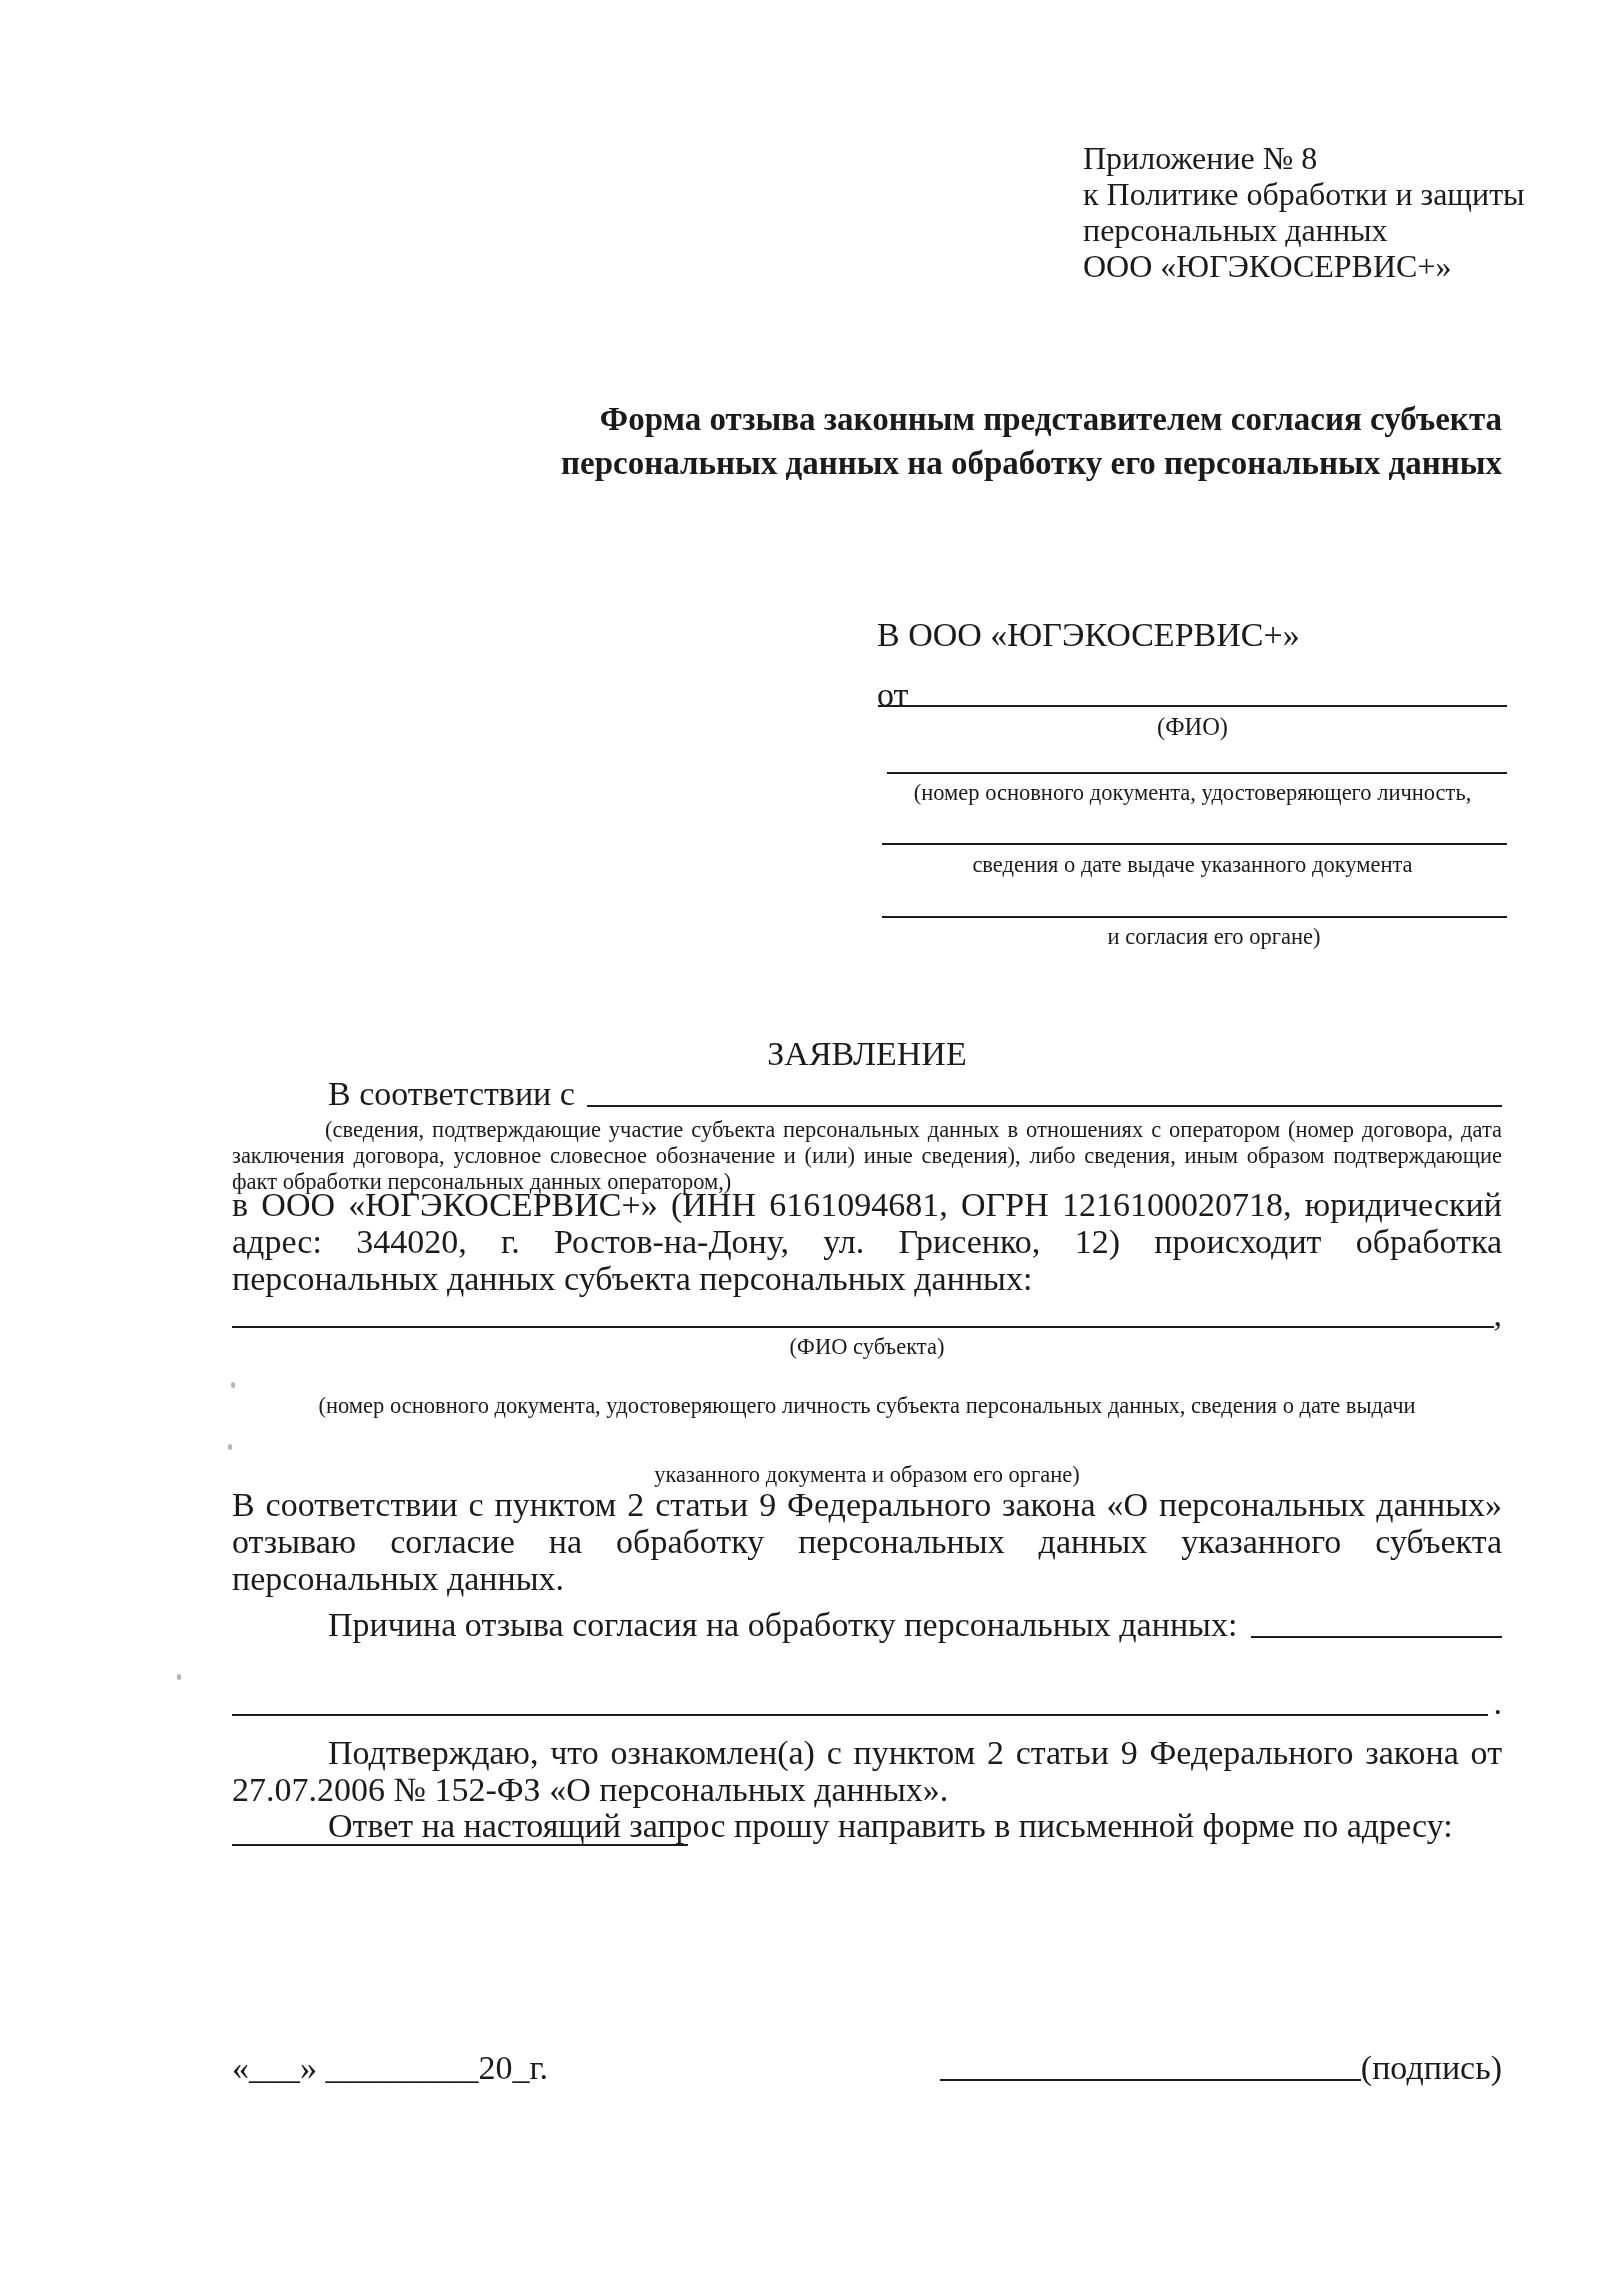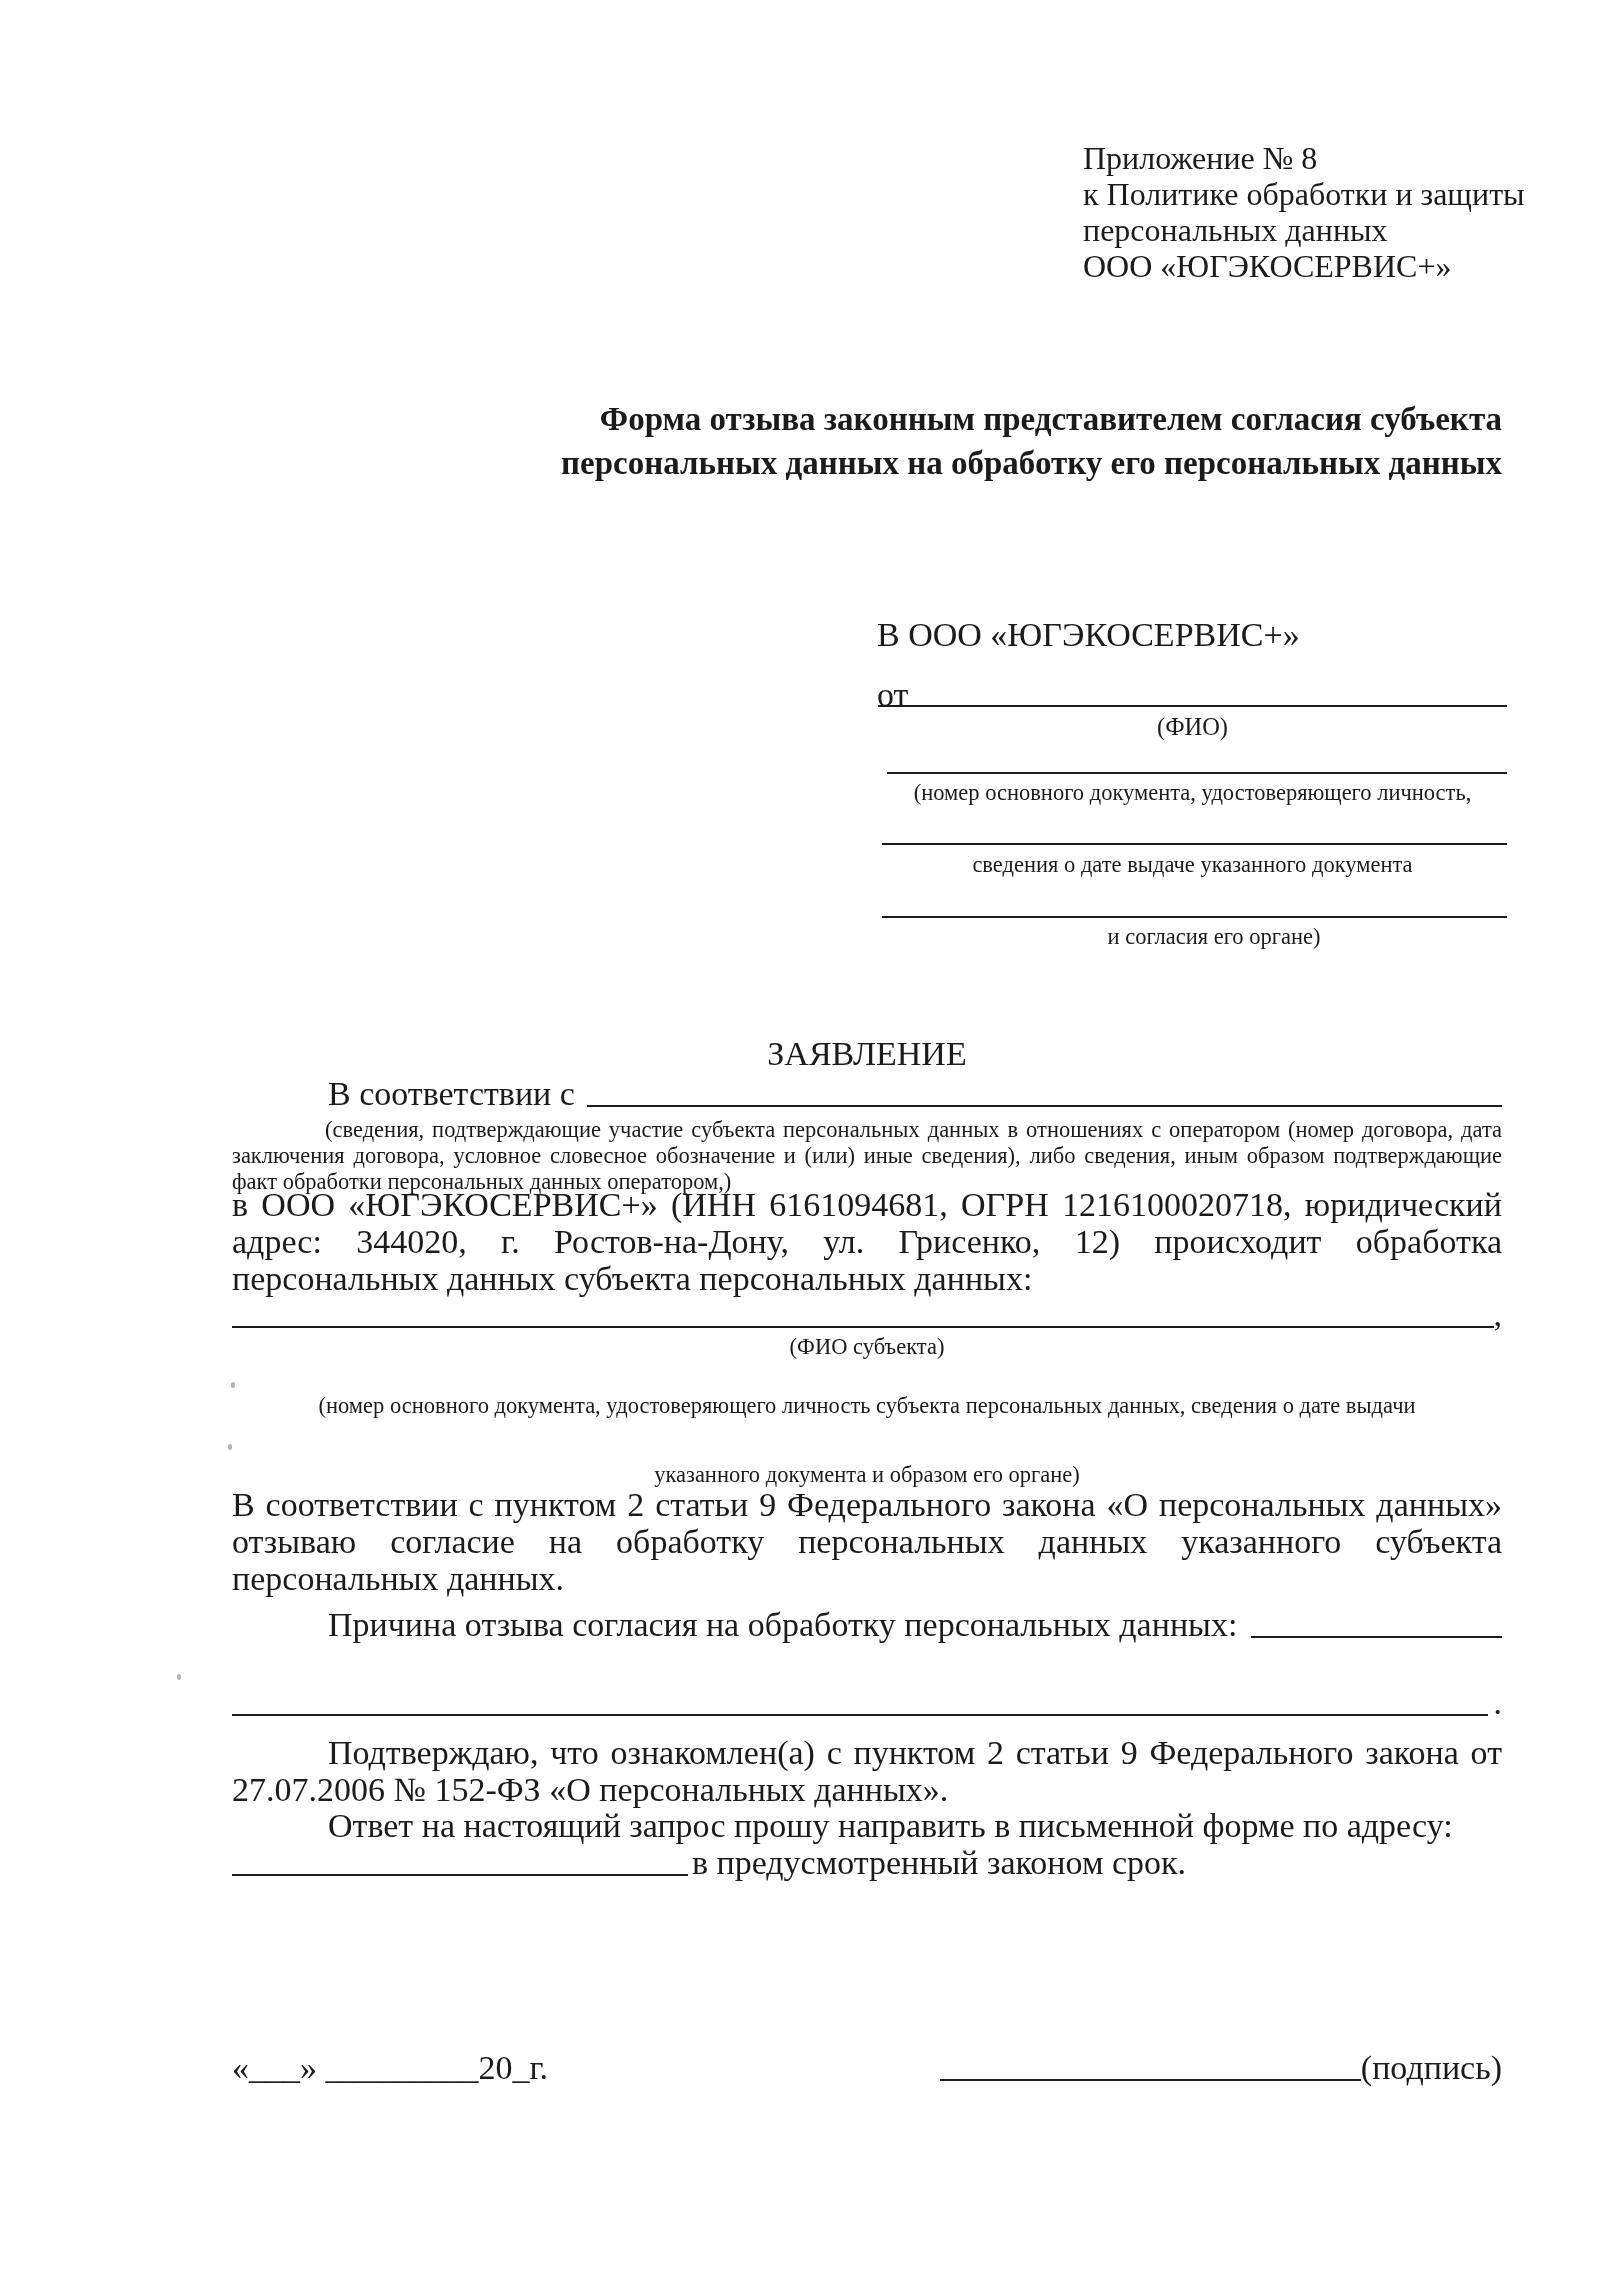--- a/index.html
+++ b/index.html
@@ -93,21 +93,20 @@
   <div class="abs body-text flexrow" style="left:232px;top:1684px;width:1270px;">
     <span class="rule" style="margin-right:5.9px;"></span>
     <span>.</span>
   </div>
 
   <div class="abs body-text justify" style="left:232px;top:1734px;width:1270px;text-indent:96px;">Подтверждаю, что ознакомлен(а) с пунктом 2 статьи 9 Федерального закона от 27.07.2006 № 152-ФЗ «О персональных данных».</div>
 
   <div class="abs body-text" style="left:232px;top:1807px;width:1270px;text-indent:96px;">Ответ на настоящий запрос прошу направить в письменной форме по адресу:</div>
   <div class="abs body-text flexrow" style="left:232px;top:1844px;width:1270px;">
     <span class="rule" style="flex:0 0 456px;"></span>
-    <span style="margin-left:3.9px;">в предусмотренный законом срок.</span>
     <span style="flex:1 1 auto;"></span>
   </div>
 
   <div class="abs body-text flexrow" style="left:232px;top:2049px;width:1270px;">
     <span class="nowrap">«___» _________20_г.</span>
     <span style="flex:1 1 auto;"></span>
     <span class="rule" style="flex:0 0 421px;"></span>
     <span class="nowrap">(подпись)</span>
   </div>
 

